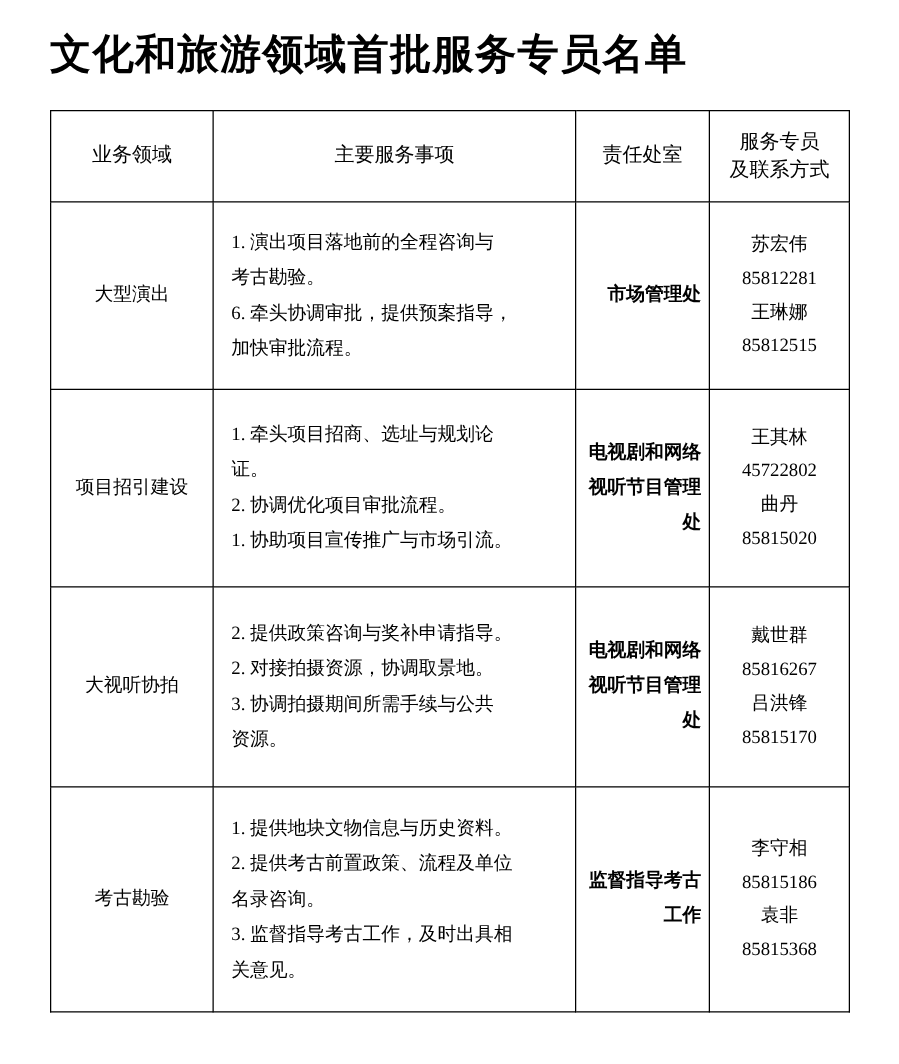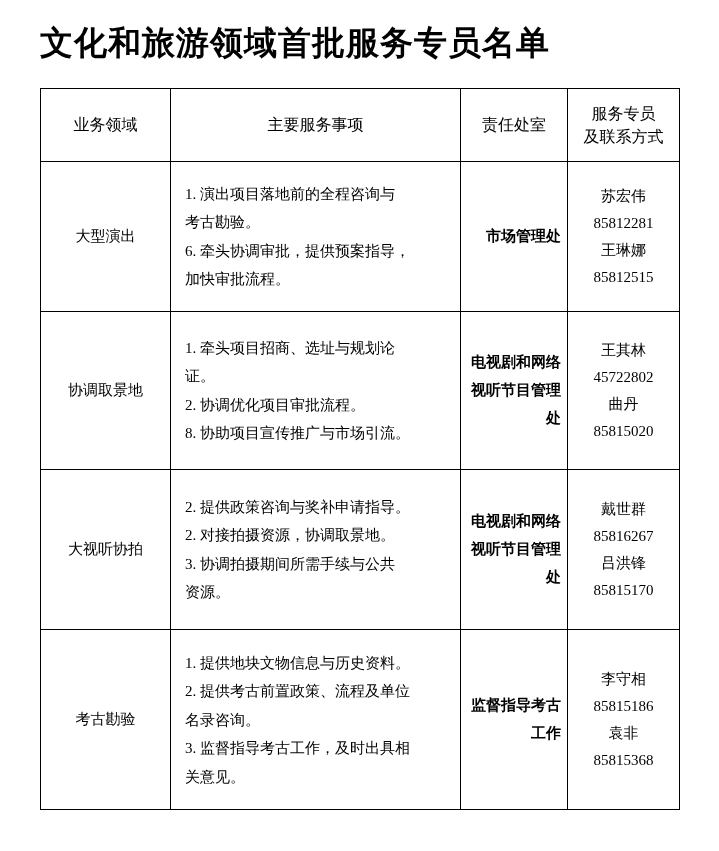--- a/index.html
+++ b/index.html
@@ -136,26 +136,26 @@
         <td class="office-cell">市场管理处</td>
         <td class="staff-cell">
           <span class="sline">苏宏伟</span>
           <span class="sline">85812281</span>
           <span class="sline">王琳娜</span>
           <span class="sline">85812515</span>
         </td>
       </tr>
 
       <tr class="row-h2">
-        <td class="domain-cell">协调取景地</td>
+        <td class="domain-cell">项目招引建设</td>
         <td class="items-cell">
           <span class="line">1. 牵头项目招商、选址与规划论</span>
           <span class="line">证。</span>
           <span class="line">2. 协调优化项目审批流程。</span>
-          <span class="line">8. 协助项目宣传推广与市场引流。</span>
+          <span class="line">1. 协助项目宣传推广与市场引流。</span>
         </td>
         <td class="office-cell">电视剧和网络视听节目管理处</td>
         <td class="staff-cell">
           <span class="sline">王其林</span>
           <span class="sline">45722802</span>
           <span class="sline">曲丹</span>
           <span class="sline">85815020</span>
         </td>
       </tr>
 

